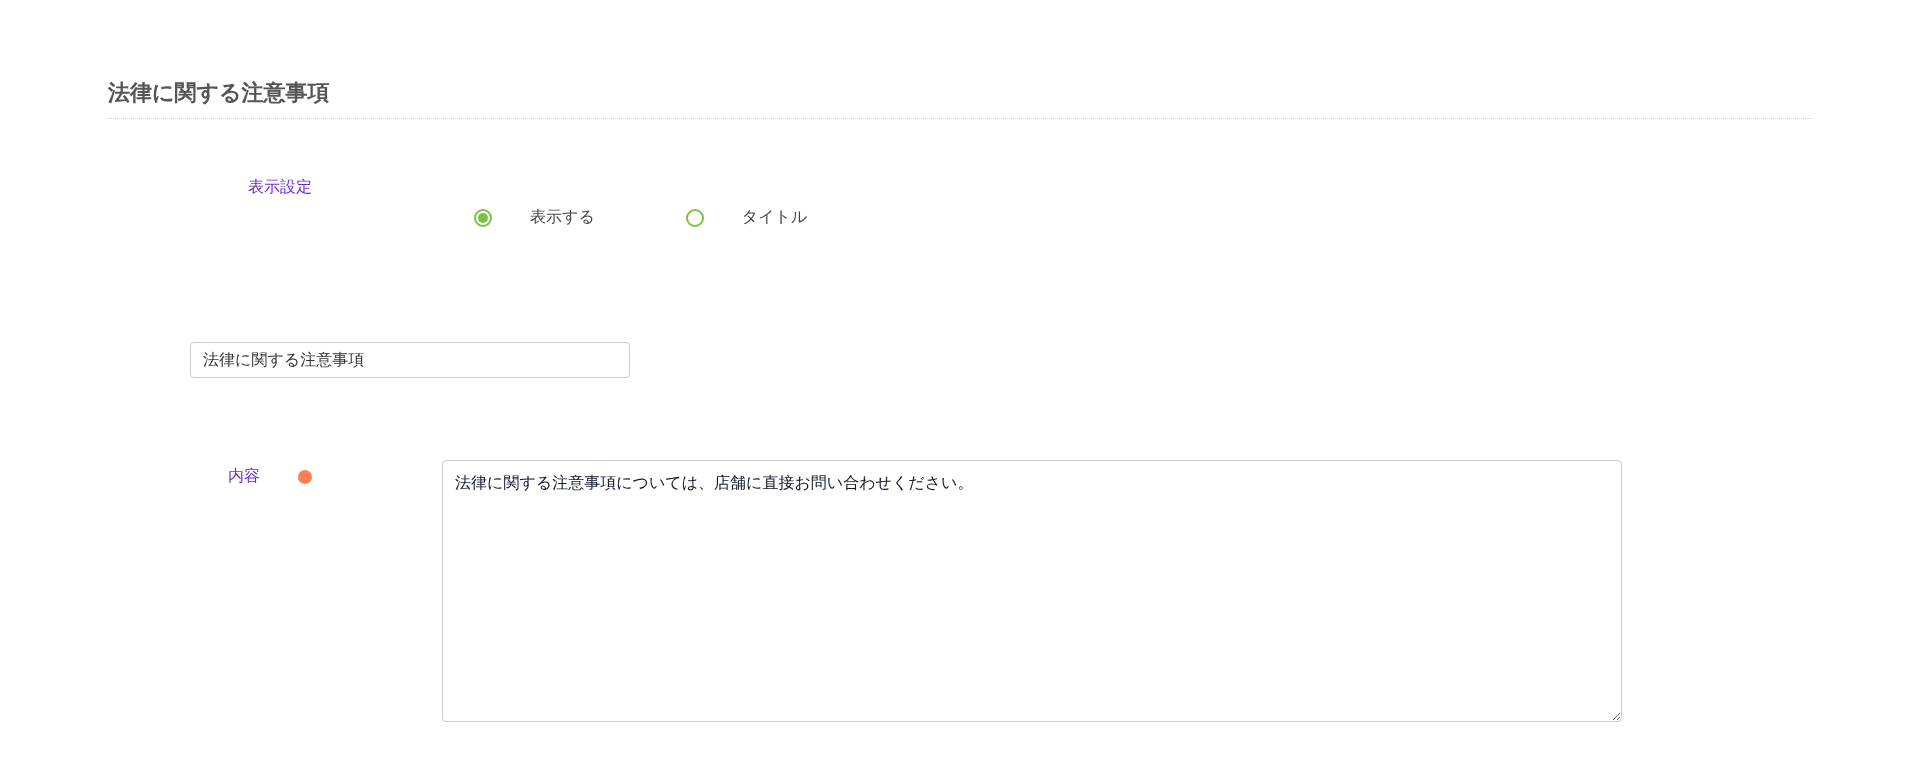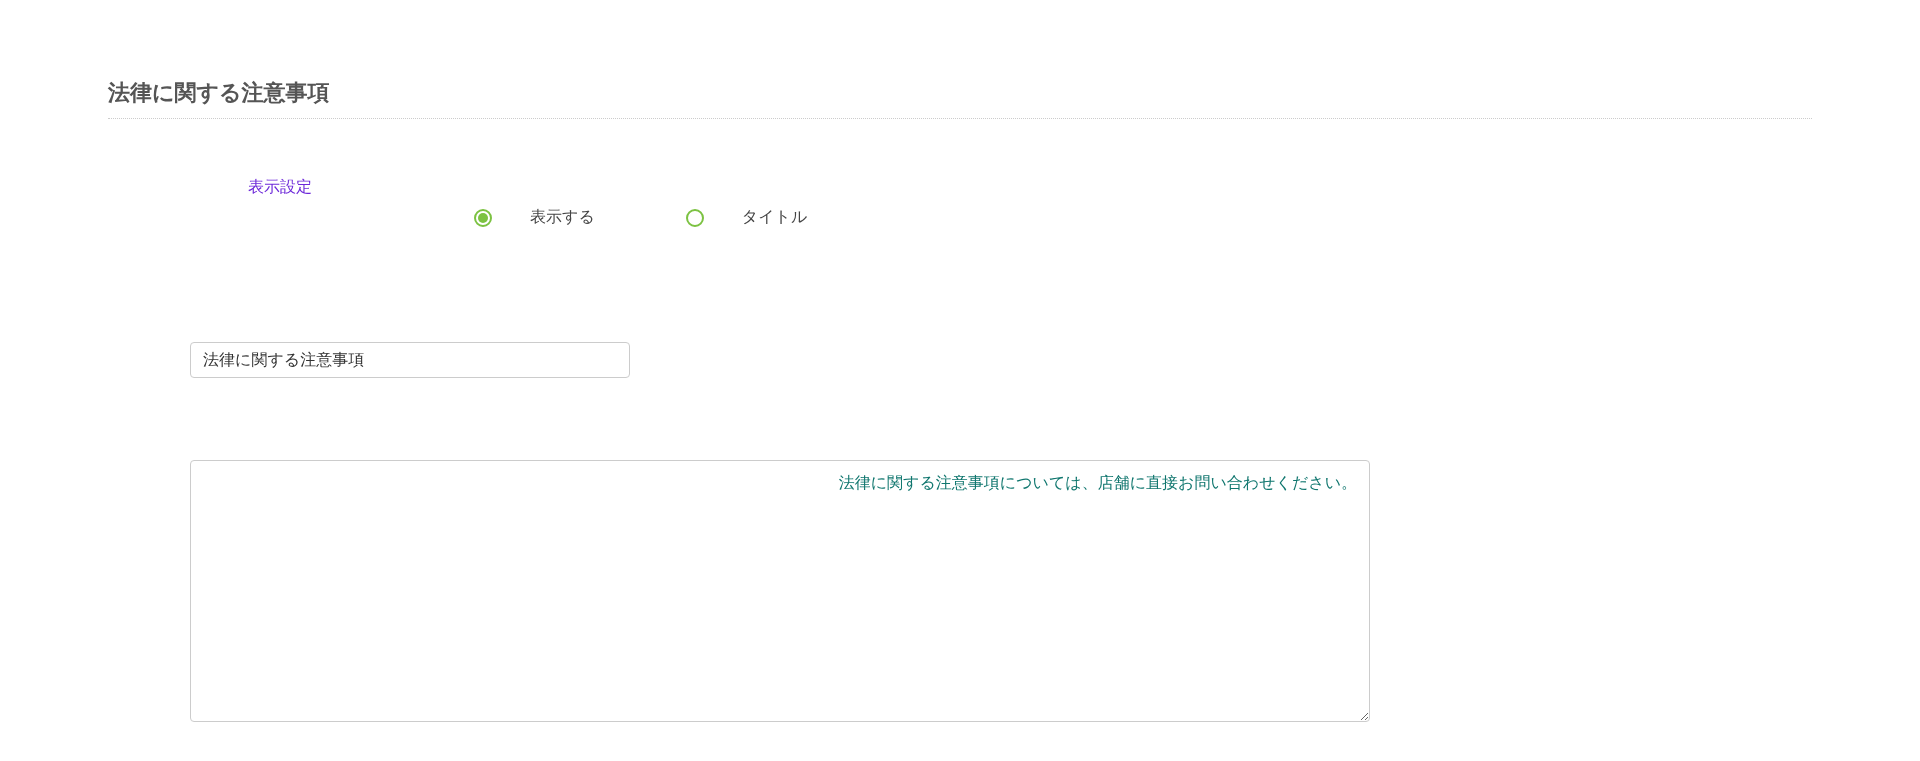--- a/index.html
+++ b/index.html
@@ -93,26 +93,25 @@
     background: #fff;
   }
   .textarea-input {
     width: 100%;
     max-width: 1180px;
     height: 262px;
     padding: 10px 12px;
     font-size: 16px;
     border: 1px solid #ccc;
     border-radius: 4px;
-    color: #0f766e;
+    color: #0f172a;
     background: #fff;
     resize: both;
     font-family: inherit;
     line-height: 1.5;
-    text-align: right;
   }
 </style>
 </head>
 <body>
 
 <h2 class="section-title">法律に関する注意事項</h2>
 
 <div class="form-row">
   <div class="form-label">
     <span>表示設定</span>
@@ -131,16 +130,20 @@
   </div>
 </div>
 
 <div class="form-row">
   <div class="form-control-area">
     <input type="text" class="text-input" value="法律に関する注意事項" style="">
   </div>
 </div>
 
 <div class="form-row">
+  <div class="form-label">
+    <span>内容</span>
+    <span class="required-dot"></span>
+  </div>
   <div class="form-control-area">
     <textarea class="textarea-input" style="">法律に関する注意事項については、店舗に直接お問い合わせください。</textarea>
   </div>
 </div>
 
 </body></html>

